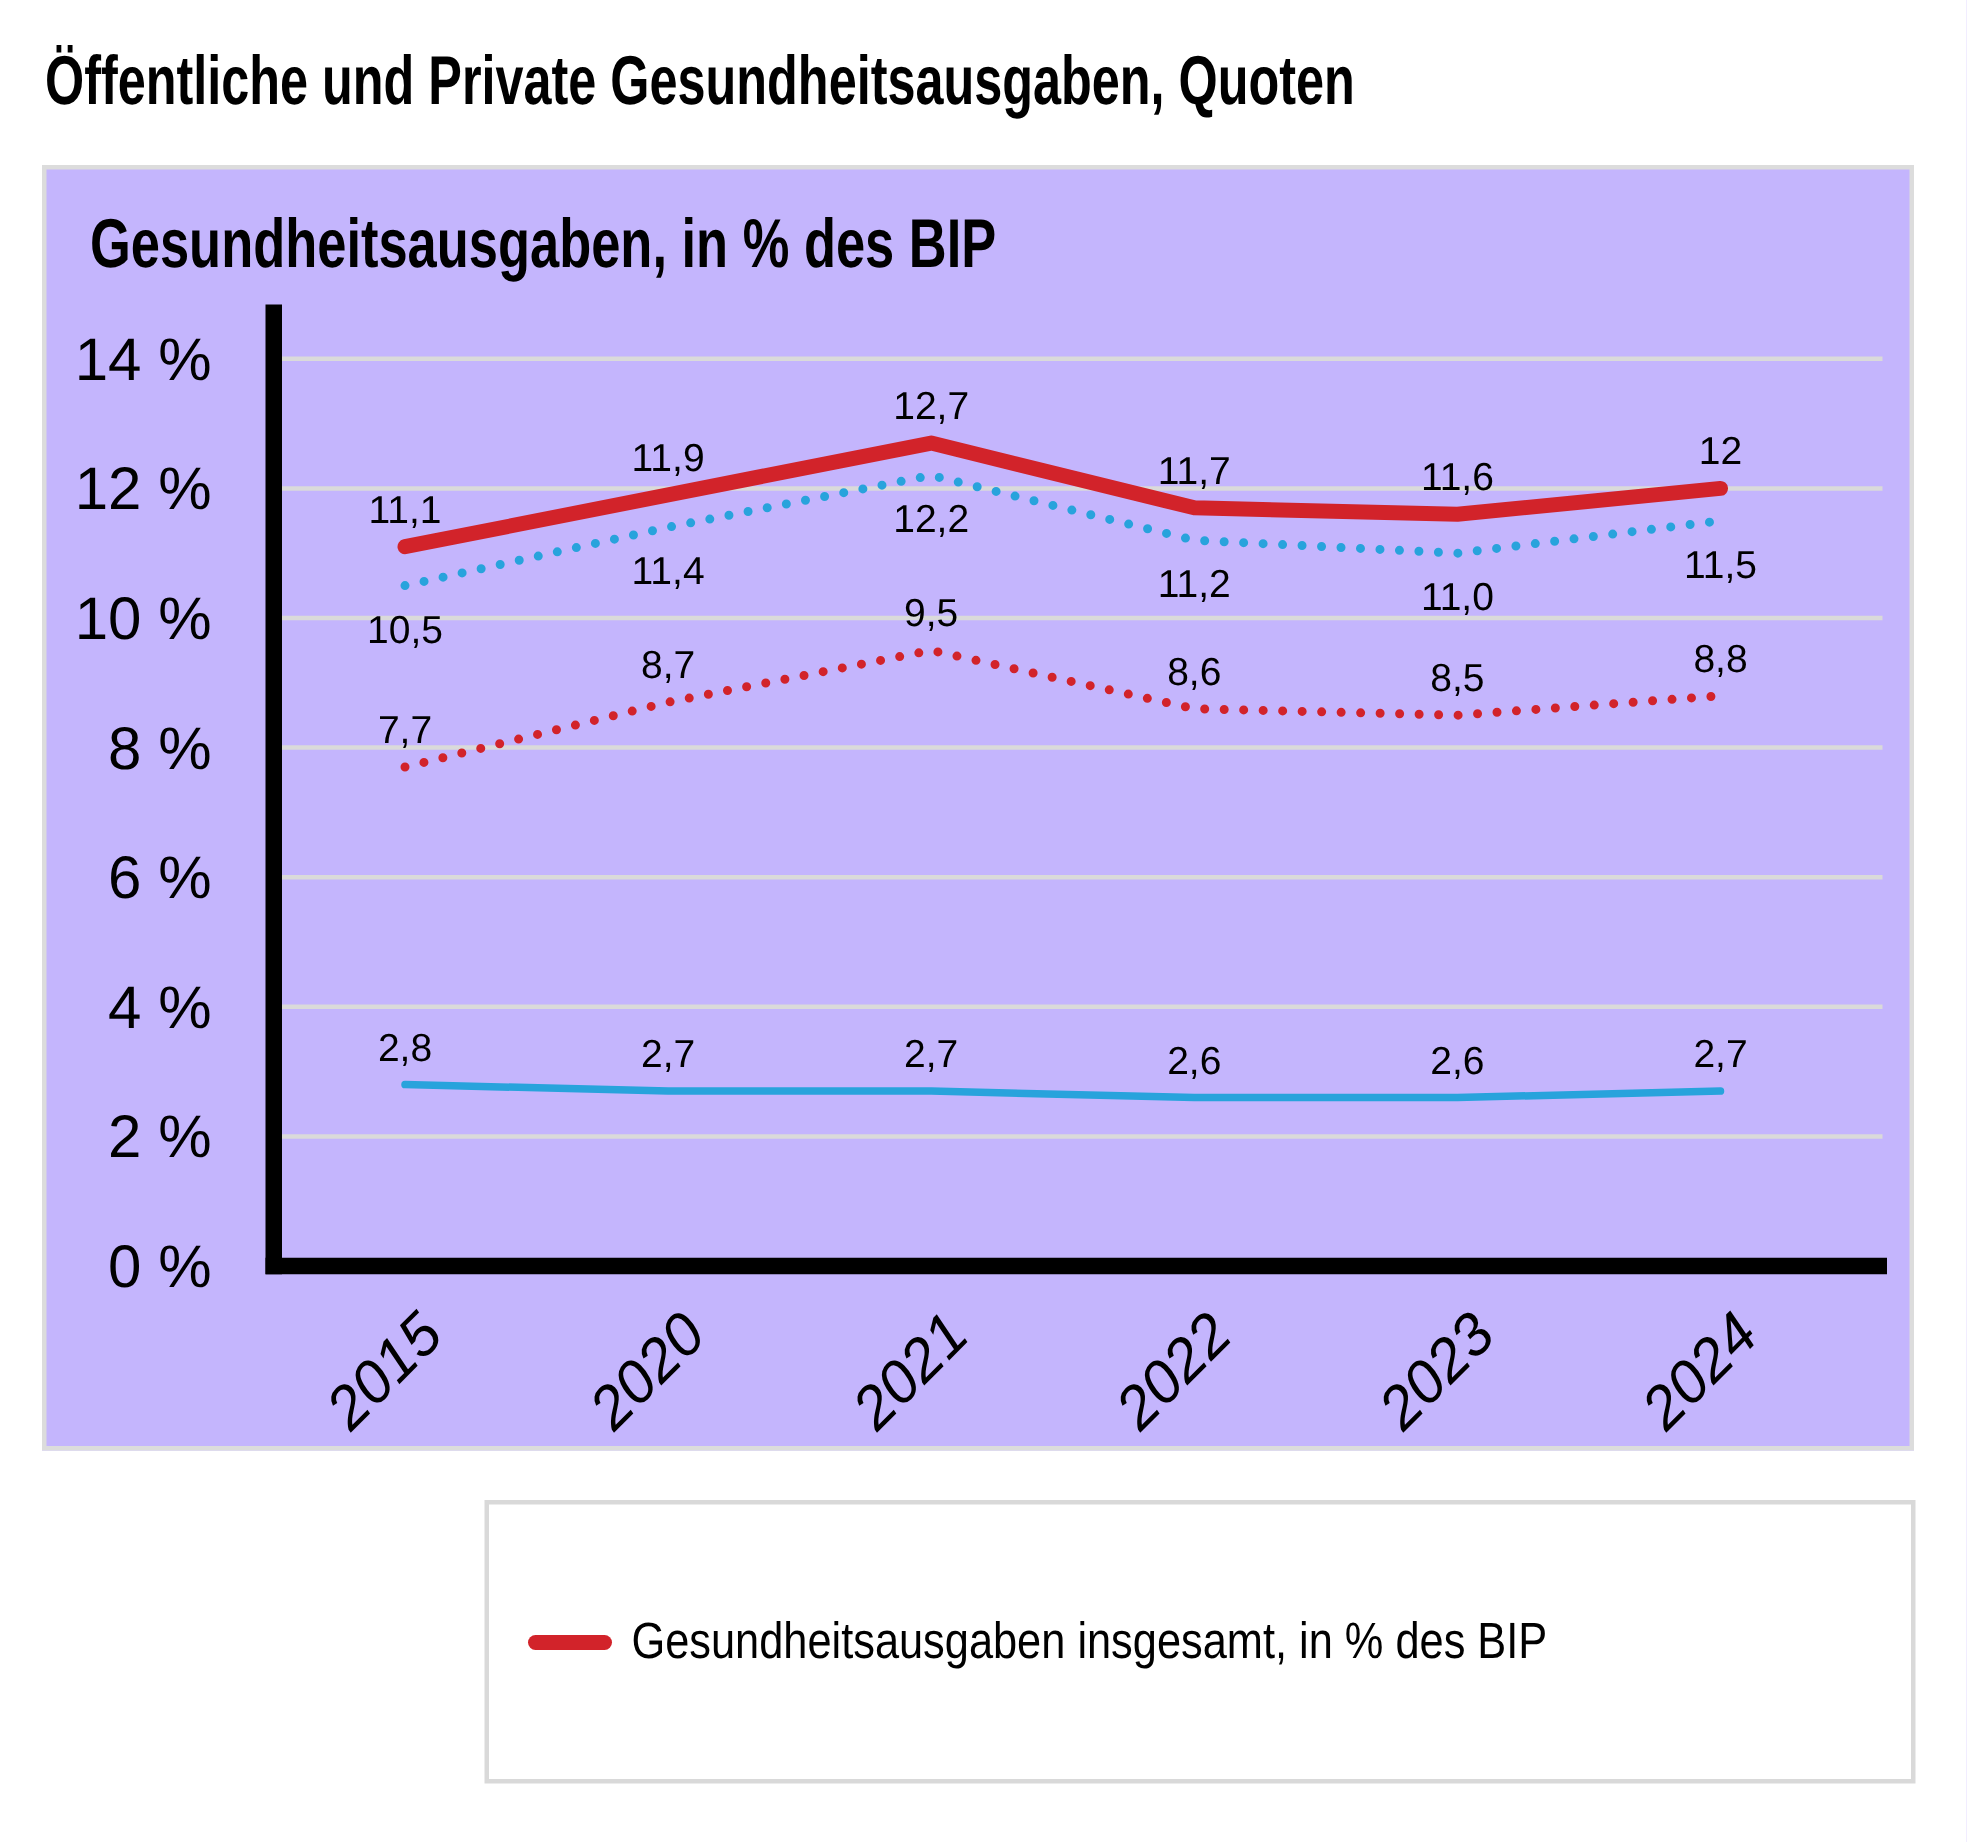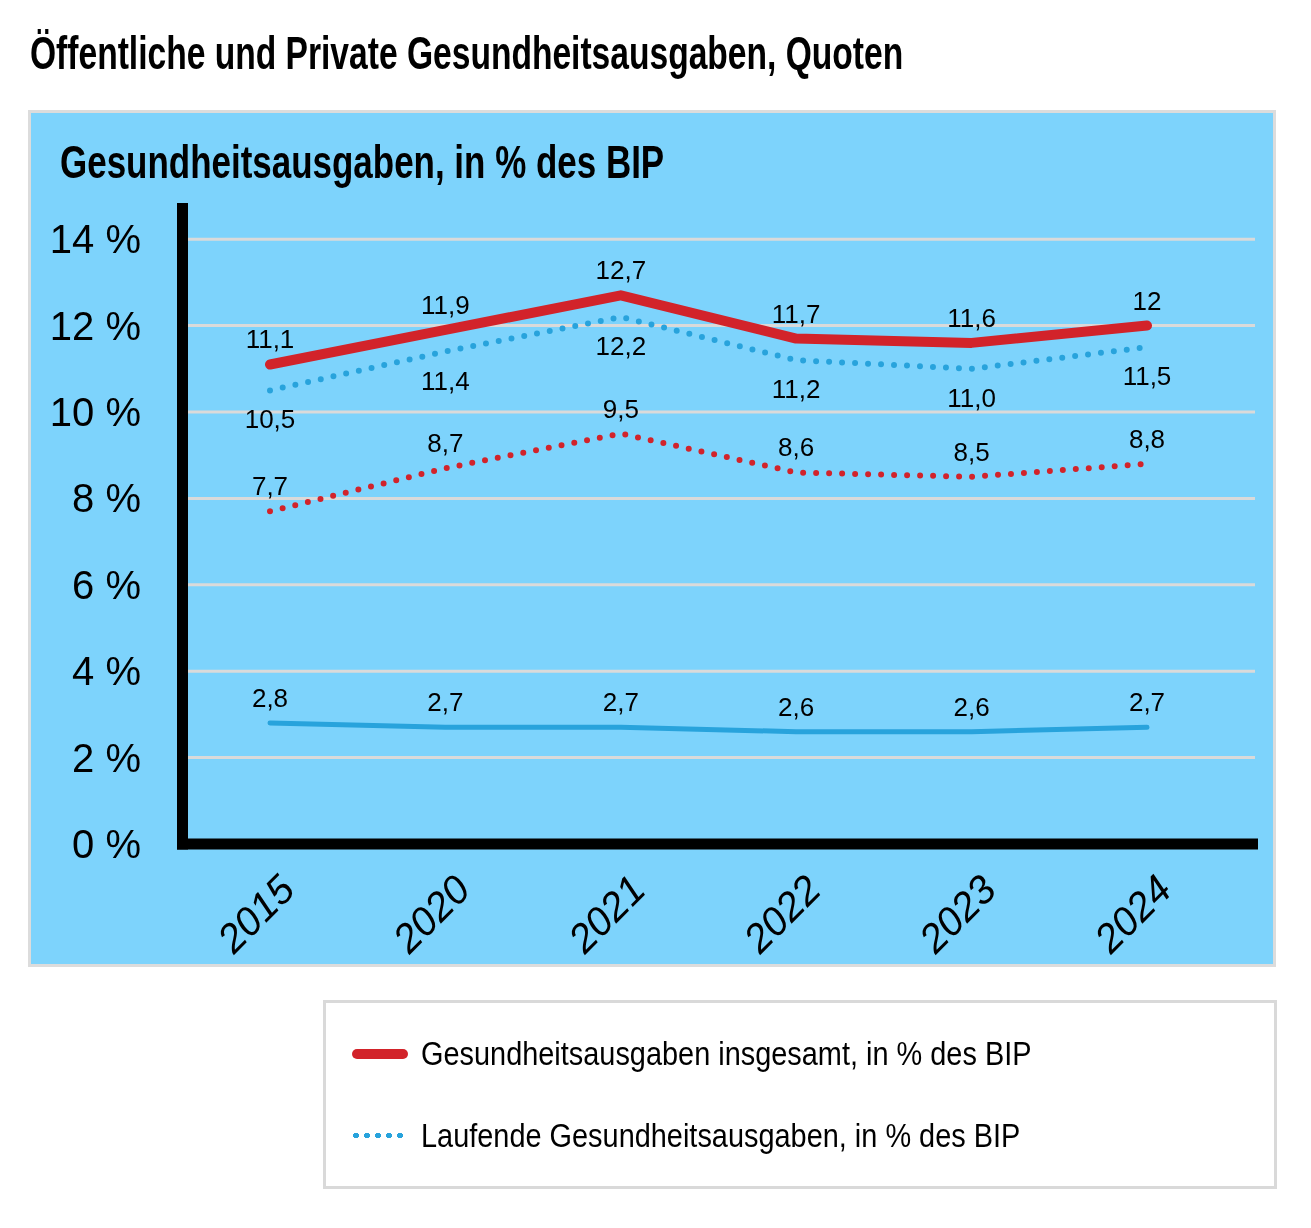--- a/index.html
+++ b/index.html
@@ -1,21 +1,21 @@
 <!DOCTYPE html>
 <html><head>
 <meta charset="utf-8">
 <style>
   html,body{margin:0;padding:0;background:#fff;}
   body{width:1311px;height:1228px;position:relative;overflow:hidden;
        font-family:"Liberation Sans",sans-serif;color:#000;}
   .main-title{position:absolute;left:30px;top:26px;font-size:46px;font-weight:bold;
        white-space:nowrap;transform:scaleX(0.73);transform-origin:0 0;}
   .chart-box{position:absolute;left:28px;top:110px;width:1248px;height:857px;
-       border:3px solid #dcdcdc;box-sizing:border-box;background:#7dd3fc;}
+       border:3px solid #dcdcdc;box-sizing:border-box;background:#c4b5fd;}
   .chart-title{position:absolute;left:29px;top:22px;font-size:46px;font-weight:bold;
        white-space:nowrap;transform:scaleX(0.76);transform-origin:0 0;}
   #plot{position:absolute;left:0;top:0;}
   .ytick{font:40px "Liberation Sans",sans-serif;fill:#000;}
   .xtick{font:italic 40px "Liberation Sans",sans-serif;fill:#000;}
   .dlabel{font:26px "Liberation Sans",sans-serif;fill:#000;}
   .legend-box{position:absolute;left:323px;top:1000px;width:954px;height:189px;
        border:3px solid #d9d9d9;box-sizing:border-box;background:#fff;
        display:flex;flex-direction:column;justify-content:space-around;
        padding:10px 8px 10px 26px;}
@@ -84,17 +84,13 @@
       <text x="940.6" y="602.68" text-anchor="middle" class="dlabel">2,6</text>
       <text x="1116" y="598.36" text-anchor="middle" class="dlabel">2,7</text>
     </svg>
 </div>
 
 <div class="legend-box">
   <div class="legend-row">
     <span class="legend-swatch" style="height: 10px; background: rgb(210, 35, 42); border-radius: 5px;"></span>
     <span class="legend-label">Gesundheitsausgaben insgesamt, in % des BIP</span>
   </div>
-  <div class="legend-row">
-    <span class="legend-swatch" style="height: 7px; background-image: radial-gradient(3px at 4px 3.5px, rgb(40, 163, 220) 98%, rgba(0, 0, 0, 0)); background-size: 11px 7px;"></span>
-    <span class="legend-label">Laufende Gesundheitsausgaben, in % des BIP</span>
-  </div>
 </div>
 
 </body></html>

